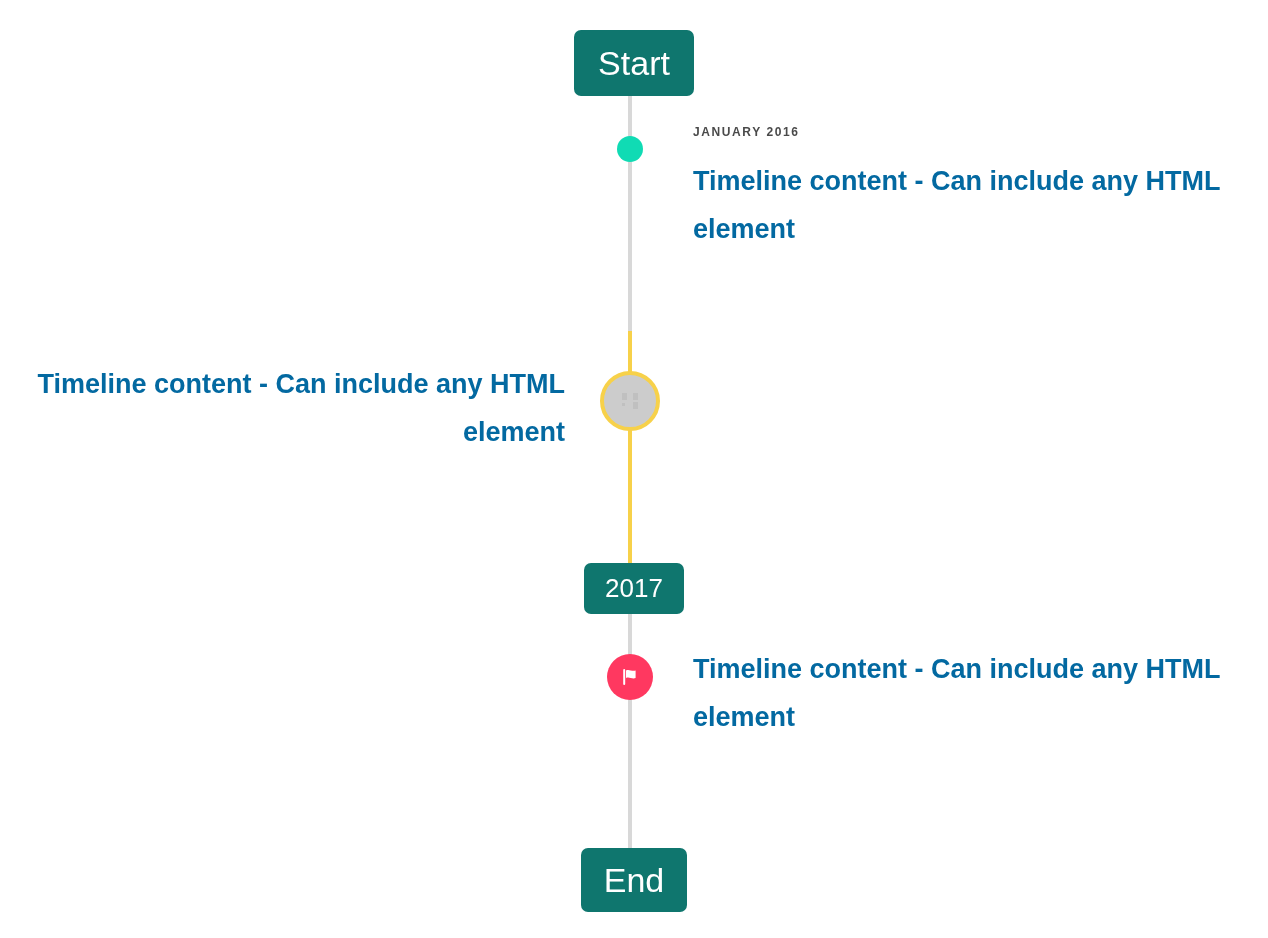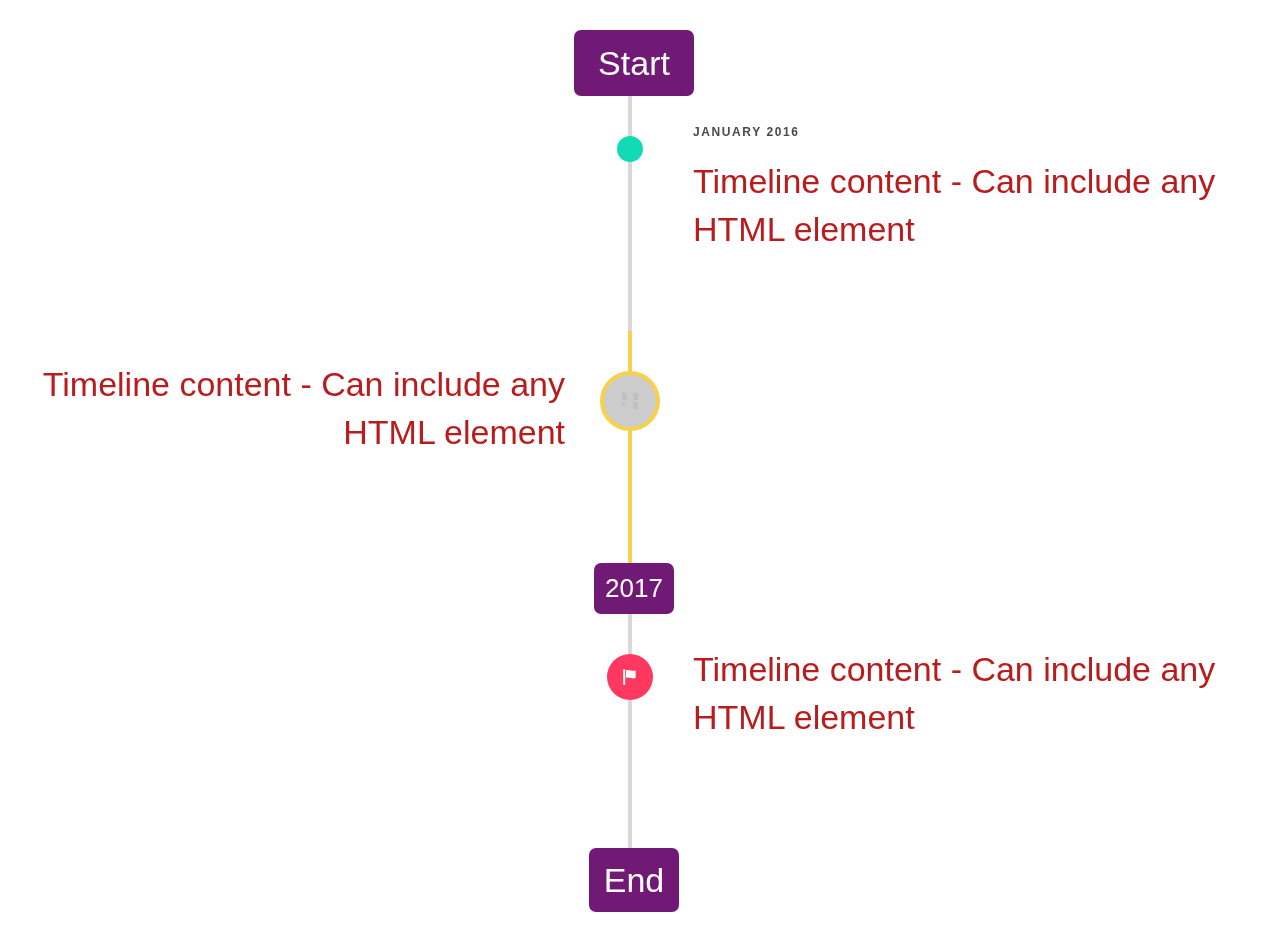--- a/index.html
+++ b/index.html
@@ -32,49 +32,49 @@
     z-index: 1;
   }
   .spine-top    { top: 95px;  height: 240px; }
   .spine-yellow { top: 331px; height: 235px; background: #f7d14a; }
   .spine-bottom { top: 610px; height: 240px; background: #d8d8d8; }
 
   
   .badge {
     position: absolute;
     left: 50%;
-    background: #701a75;
+    background: #0f766e;
     color: #ffffff;
     border-radius: 7px;
     display: flex;
     align-items: center;
     justify-content: center;
     font-weight: 400;
     z-index: 3;
     box-sizing: border-box;
     user-select: none;
   }
   .badge-start {
     top: 30px;
     transform: translateX(-50%);
     width: 120px;
     height: 66px;
     font-size: 34px;
   }
   .badge-mid {
     top: 563px;
     transform: translateX(-50%);
-    width: 80px;
+    width: 100px;
     height: 51px;
     font-size: 26px;
   }
   .badge-end {
     top: 848px;
     transform: translateX(-50%);
-    width: 90px;
+    width: 106px;
     height: 64px;
     font-size: 34px;
   }
 
   
   .event {
     position: absolute;
     left: 0;
     width: 1268px;
     z-index: 2;
@@ -144,24 +144,24 @@
   .event-date {
     font-size: 12px;
     font-weight: bold;
     letter-spacing: 1.6px;
     color: #4a4a4a;
     margin: 0 0 19px 0;
     text-transform: uppercase;
     line-height: 1;
   }
   .event-body {
-    font-size: 34px;
-    font-weight: 400;
+    font-size: 27px;
+    font-weight: 700;
     line-height: 48px;
-    color: #b91c1c;
+    color: #0369a1;
     margin: 0;
   }
 </style>
 </head>
 <body>
 
 <div id="timeline">
 
   <div class="spine spine-top"></div>
   <div class="spine spine-yellow"></div>

